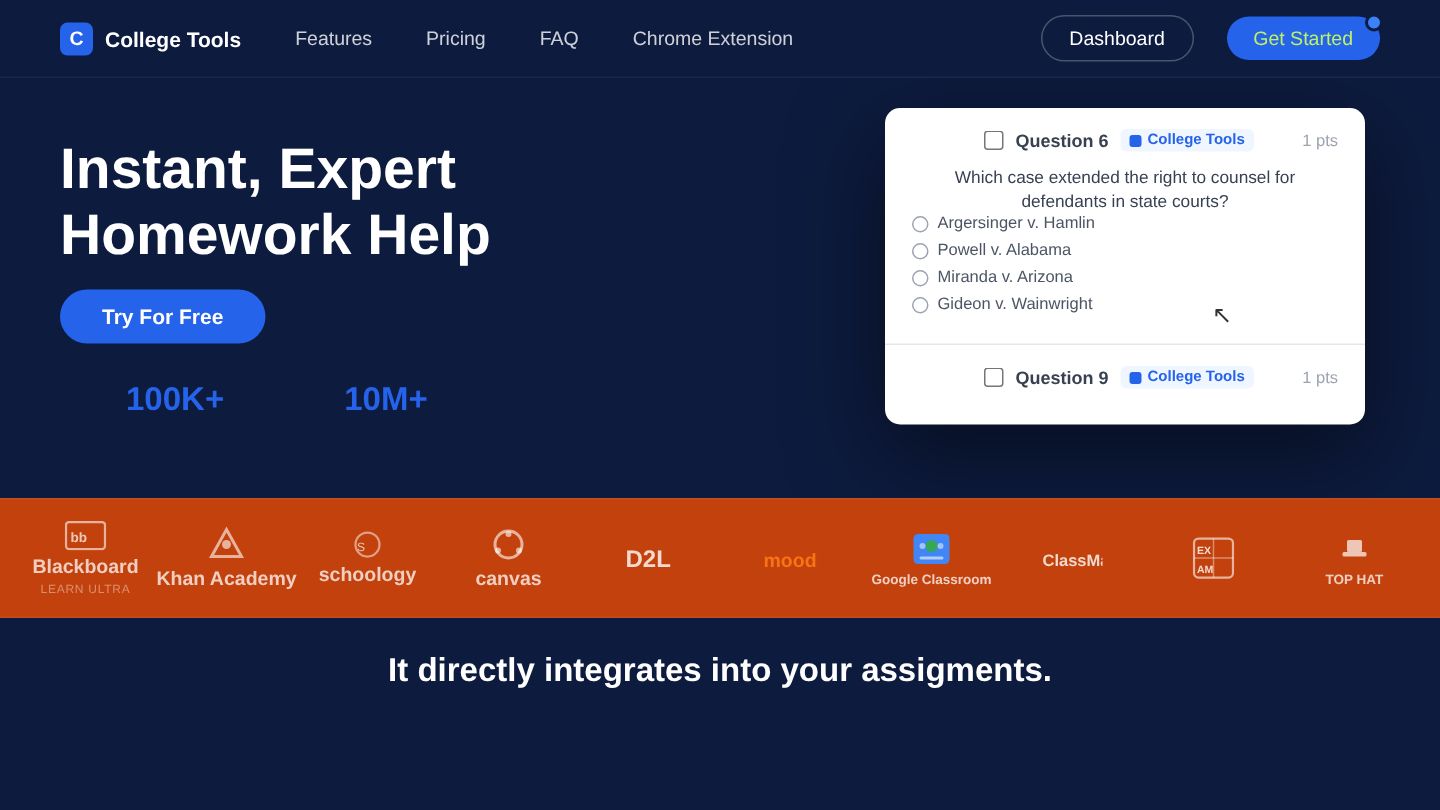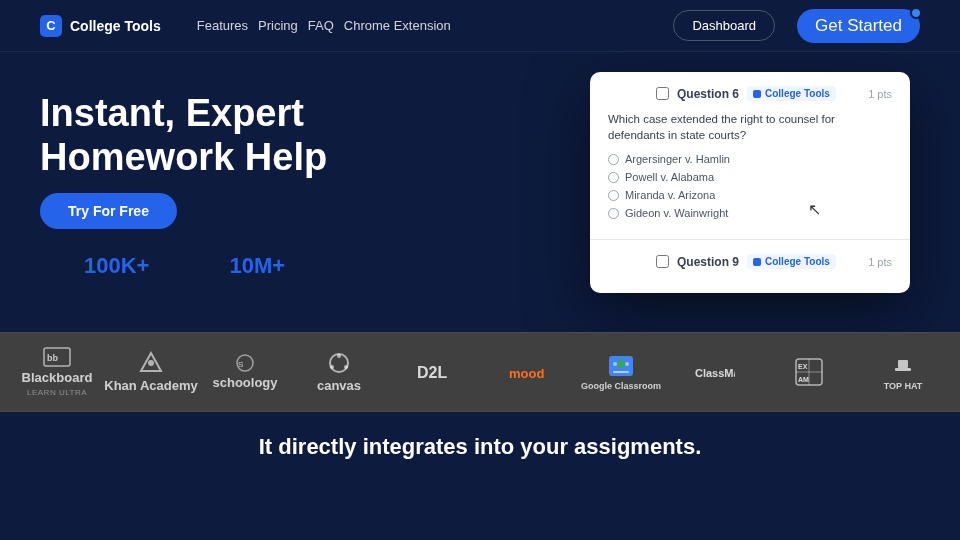--- a/index.html
+++ b/index.html
@@ -28,38 +28,38 @@
       margin-right: 36px;
     }
     .nav-logo-icon {
       width: 22px; height: 22px;
       background: #2563eb;
       border-radius: 5px;
       display: flex; align-items: center; justify-content: center;
       font-size: 13px; font-weight: 800; color: #fff;
     }
     .nav-logo-text { font-size: 14px; font-weight: 600; color: #fff; }
-    .nav-links { display: flex; gap: 10px; flex: 1; }
+    .nav-links { display: flex; gap: 36px; flex: 1; }
     .nav-link { font-size: 13px; color: rgba(255,255,255,0.8); cursor: pointer; }
     .nav-actions { display: flex; gap: 22px; align-items: center; }
     .btn-dashboard {
       padding: 7px 18px;
       border: 1px solid rgba(255,255,255,0.25);
       border-radius: 20px;
       background: transparent;
       color: #fff;
       font-size: 13px;
       cursor: pointer;
     }
     .btn-getstarted {
       padding: 7px 18px;
       border-radius: 20px;
       background: #2563eb;
-      color: #fef9c3;
-      font-size: 17px;
+      color: #bef264;
+      font-size: 13px;
       border: none;
       cursor: pointer;
       position: relative;
     }
     .btn-getstarted::after {
       content: '';
       position: absolute;
       top: -2px; right: -2px;
       width: 8px; height: 8px;
       background: #3b82f6;
@@ -147,36 +147,36 @@
     }
     .quiz-q-num input[type=checkbox] { width: 13px; height: 13px; }
     .ct-badge {
       display: flex; align-items: center; gap: 4px;
       background: #eff6ff; border-radius: 4px;
       padding: 2px 6px; font-size: 10px; color: #2563eb; font-weight: 600;
     }
     .ct-badge-dot { width: 8px; height: 8px; background: #2563eb; border-radius: 2px; }
     .pts { font-size: 11px; color: #9ca3af; }
     .quiz-q-text {
-      font-size: 11.5px; color: #374151; margin-bottom: 10px; line-height: 1.4;
+      font-size: 11.5px; color: #374151; line-height: 1.4; text-align: center;
     }
     .quiz-option {
       display: flex; align-items: center; gap: 6px;
       font-size: 11px; color: #4b5563; margin-bottom: 6px;
     }
     .quiz-option-dot {
       width: 11px; height: 11px;
       border: 1.5px solid #9ca3af;
       border-radius: 50%; flex-shrink: 0;
     }
 
     
     .brands-strip {
       height: 80px;
-      background: #404040;
+      background: #c2410c;
       border-top: 1px solid rgba(255,255,255,0.07);
       border-bottom: 1px solid rgba(255,255,255,0.07);
       display: flex;
       align-items: center;
       padding: 0 10px;
       gap: 0;
       overflow: hidden;
     }
     .brand-item {
       flex: 1;

